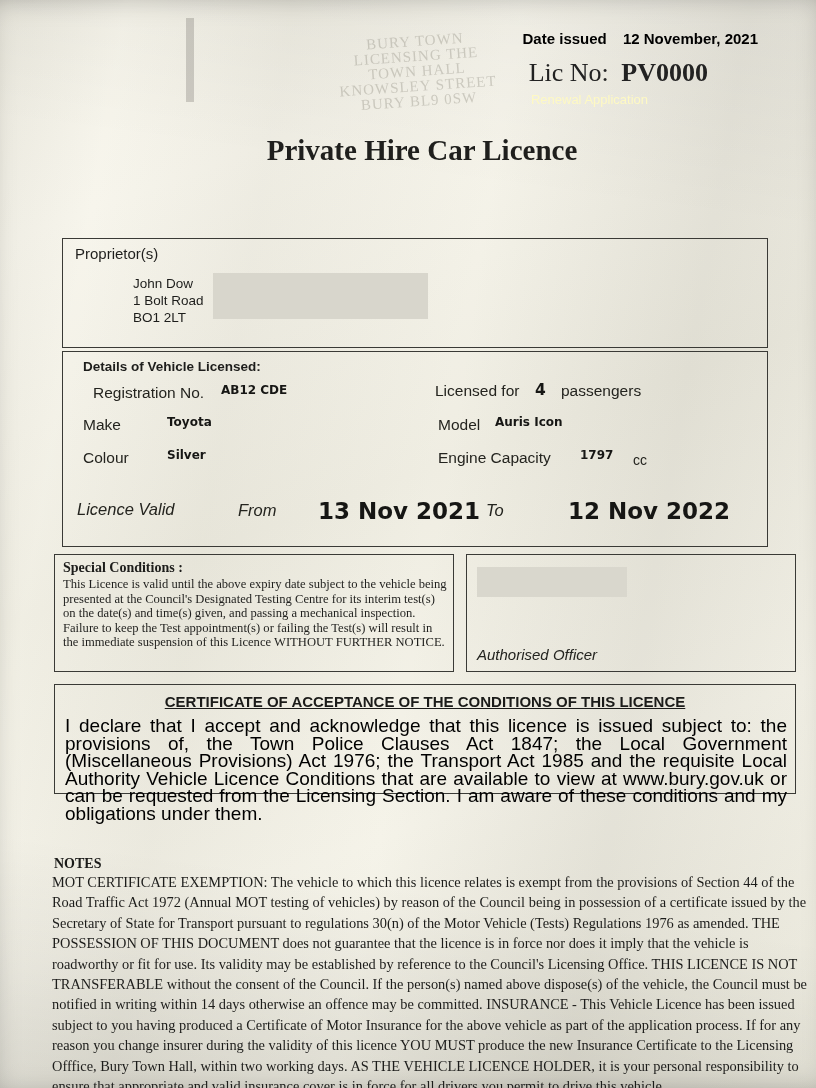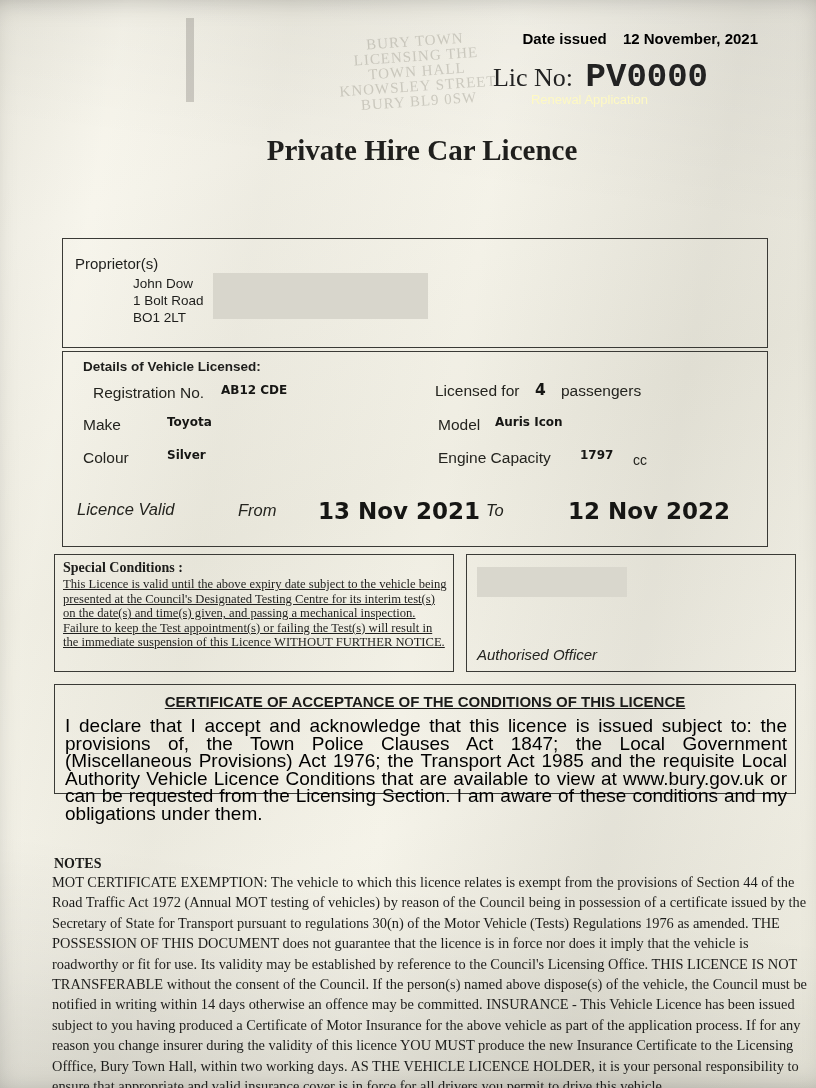--- a/index.html
+++ b/index.html
@@ -102,23 +102,23 @@
   .lic-no {
     position: absolute;
     right: 122px;
     top: 50px;
     font-family: "Liberation Serif", serif;
     font-size: 26px;
     color: #222;
     white-space: nowrap;
   }
   .lic-no .val {
-    font-family: Liberation Mono, monospace;
-    font-weight: bold;
-    font-size: 34px;
+    font-family: Liberation Serif, serif;
+    font-weight: bold;
+    font-size: 26px;
     margin-left: 6px;
   }
   .renewal {
     position: absolute;
     right: 182px;
     top: 84px;
     font-family: "Liberation Sans", sans-serif;
     font-size: 13px;
     color: #fef9c3;
   }
@@ -148,21 +148,21 @@
   .transfer-note span { text-decoration: underline; }
 
   
   .box {
     position: absolute;
     border: 1.5px solid #3a3a36;
     box-sizing: border-box;
   }
   .prop-box { left: 48px; top: 230px; width: 706px; height: 110px; }
   .prop-title {
-    position: absolute; left: 12px; top: 16px;
+    position: absolute; left: 12px; top: 6px;
     font-family: "Liberation Sans", sans-serif;
     font-size: 15px; color: #1f1f1d;
   }
   .prop-redaction {
     position: absolute; left: 150px; top: 34px;
     width: 215px; height: 46px;
     background: #d8d6cc;
   }
   .prop-addr {
     position: absolute; left: 70px; top: 36px;
@@ -201,21 +201,21 @@
   
   .cond-box { left: 40px; top: 546px; width: 400px; height: 118px; }
   .cond-title {
     position: absolute; left: 8px; top: 5px;
     font-family: "Liberation Serif", serif;
     font-weight: bold; font-size: 14px; color: #1d1d1b;
   }
   .cond-text {
     position: absolute; left: 8px; right: 6px; top: 22px;
     font-family: "Liberation Serif", serif;
-    font-size: 12.6px; line-height: 14.6px; color: #1f1f1d; text-decoration: underline;
+    font-size: 12.6px; line-height: 14.6px; color: #1f1f1d;
   }
   .officer-box { left: 452px; top: 546px; width: 330px; height: 118px; }
   .officer-redaction {
     position: absolute; left: 10px; top: 12px;
     width: 150px; height: 30px;
     background: #d9d7cd;
   }
   .officer-label {
     position: absolute; left: 10px; bottom: 8px;
     font-family: "Liberation Sans", sans-serif;

